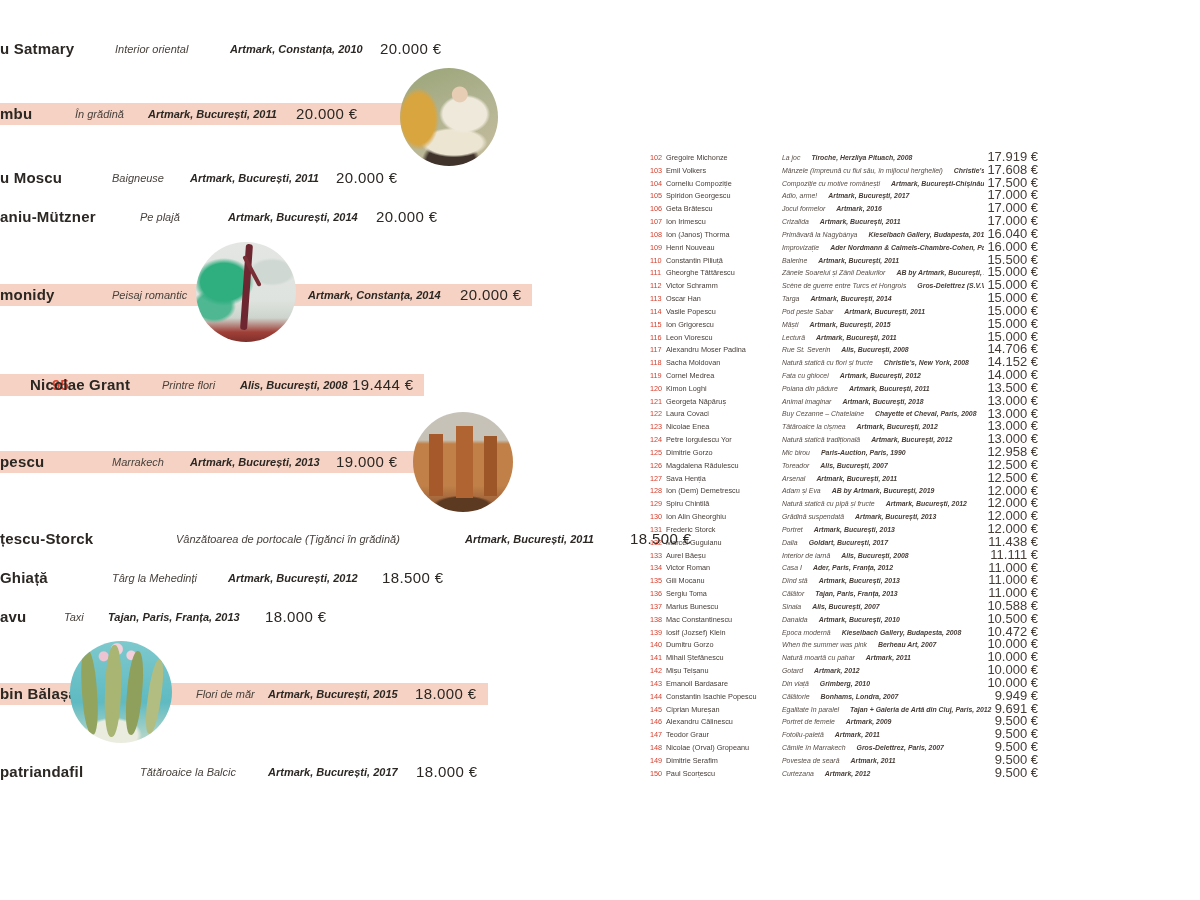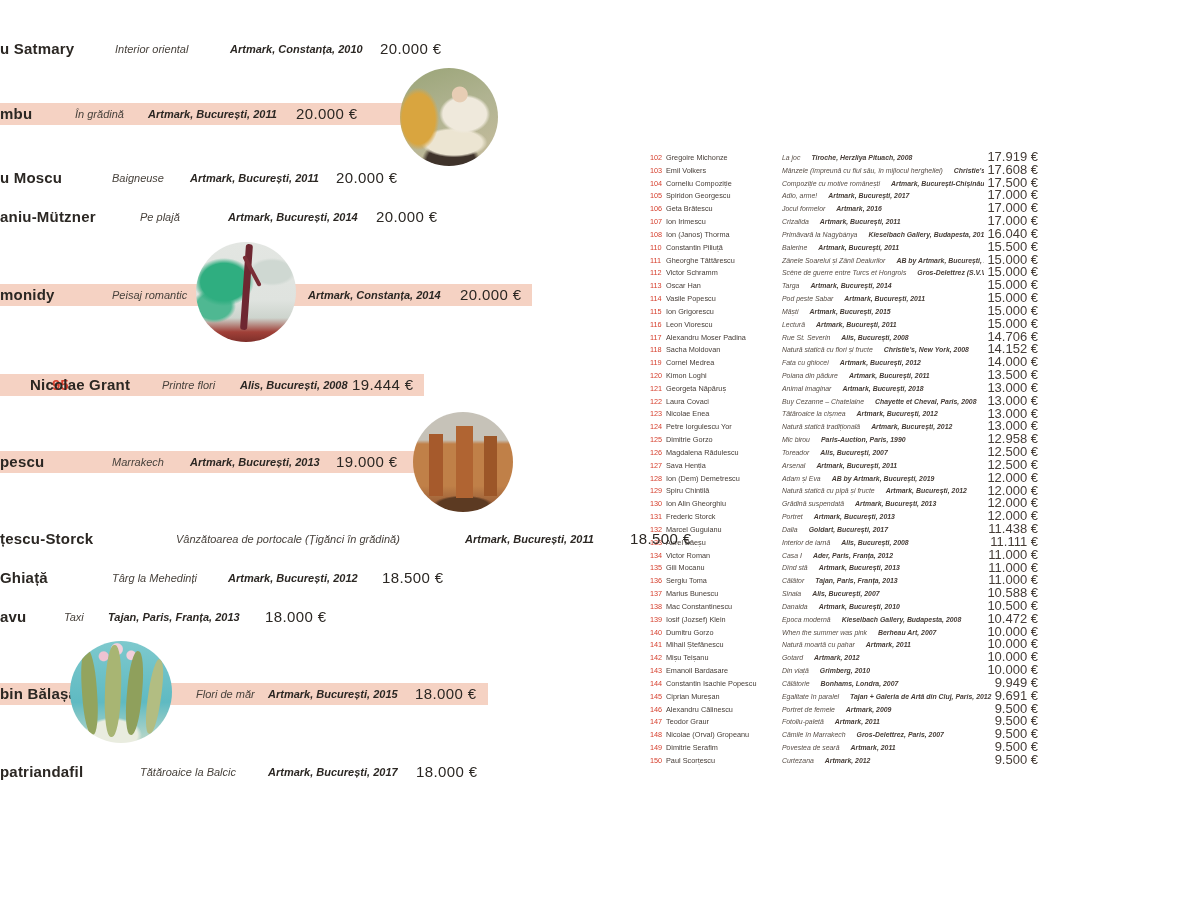--- a/index.html
+++ b/index.html
@@ -212,20 +212,27 @@
     <span class="r-price">17.000 €</span>
   </div>
     <div class="rrow">
     <span class="r-rank">108</span>
     <span class="r-name">Ion (Janos) Thorma</span>
     <span class="r-title">Primăvară la Nagybánya</span>
     <span class="r-auction">Kieselbach Gallery, Budapesta, 2013</span>
     <span class="r-price">16.040 €</span>
   </div>
     <div class="rrow">
+    <span class="r-rank">109</span>
+    <span class="r-name">Henri Nouveau</span>
+    <span class="r-title">Improvizație</span>
+    <span class="r-auction">Ader Nordmann &amp; Calmels-Chambre-Cohen, Paris, 2002</span>
+    <span class="r-price">16.000 €</span>
+  </div>
+    <div class="rrow">
     <span class="r-rank">110</span>
     <span class="r-name">Constantin Piliuță</span>
     <span class="r-title">Balerine</span>
     <span class="r-auction">Artmark, București, 2011</span>
     <span class="r-price">15.500 €</span>
   </div>
     <div class="rrow">
     <span class="r-rank">111</span>
     <span class="r-name">Gheorghe Tăttărescu</span>
     <span class="r-title">Zânele Soarelui și Zânii Dealurilor</span>

